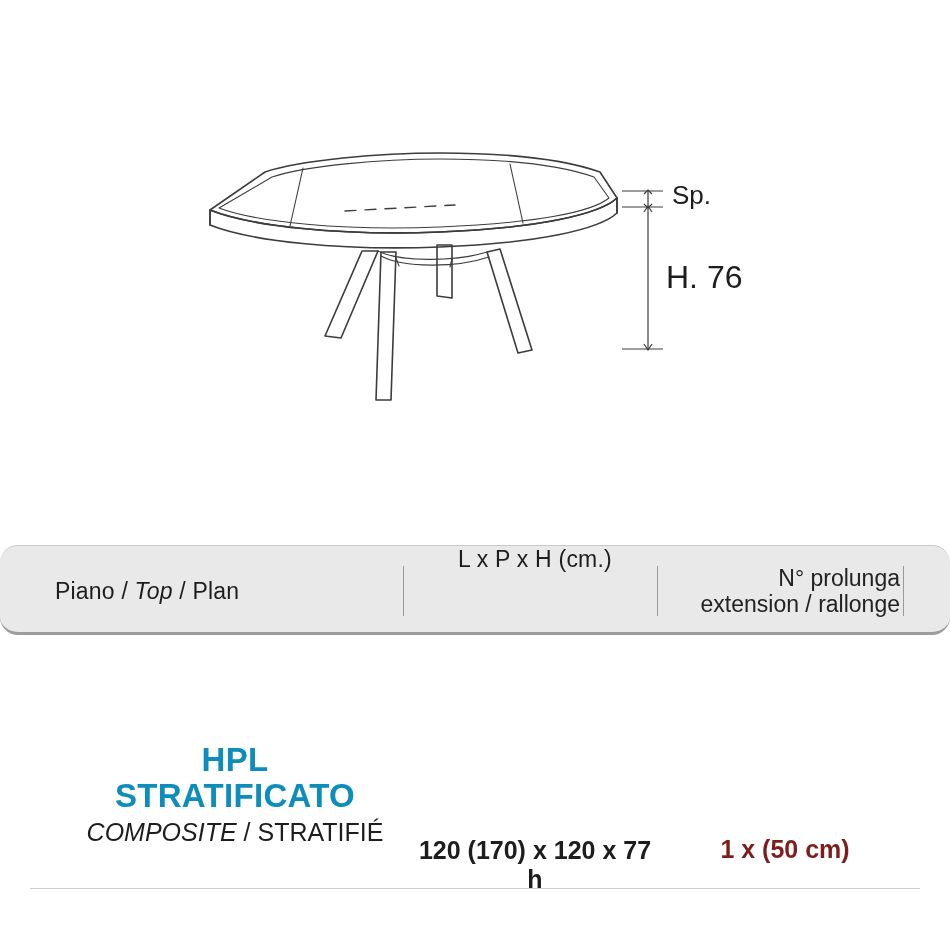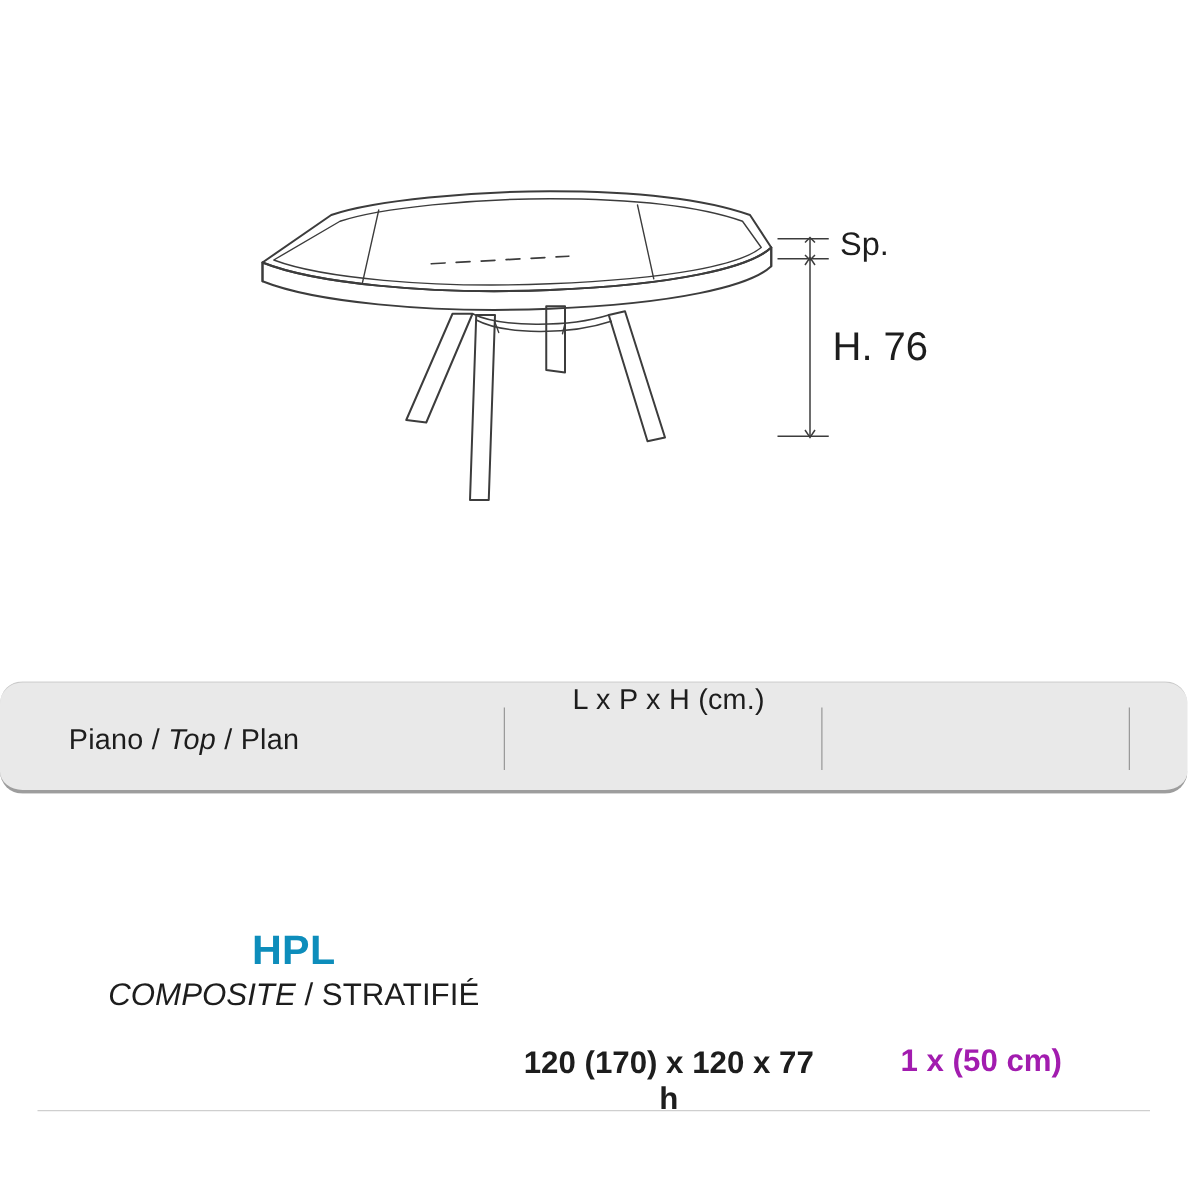--- a/index.html
+++ b/index.html
@@ -164,21 +164,21 @@
     color: #1d1d1d;
     font-weight: bold;
   }
   .prod-ext {
     position: absolute;
     left: 670px;
     top: 105px;
     width: 230px;
     text-align: center;
     font-size: 25px;
-    color: #a21caf;
+    color: #7f1d1d;
     font-weight: bold;
   }
   .row-divider {
     position: absolute;
     left: 30px;
     top: 888px;
     width: 890px;
     height: 1px;
     background: #cfcfcf;
   }
@@ -282,28 +282,33 @@
   </div>
 
   <div class="vrule" id="vrule-1"></div>
 
   <div class="cell col-dims">
     <span class="hdr-text">L x P x H (cm.)</span>
   </div>
 
   <div class="vrule" id="vrule-2"></div>
 
+  <div class="cell col-ext">
+    <div class="ext-line1">N° prolunga</div>
+    <div class="ext-line2"><span class="it">extension</span><span class="sep"> / </span><span>rallonge</span></div>
+  </div>
 
   <div class="vrule" id="vrule-3"></div>
 </div>
 
 <div class="product-row">
 
   <div class="prod-name">
     <div class="l1">HPL</div>
+    <div class="l2">STRATIFICATO</div>
     <div class="l3"><span class="it">COMPOSITE</span><span> / </span><span>STRATIFIÉ</span></div>
   </div>
 
   <div class="prod-dims">120 (170) x 120 x 77 h</div>
 
   <div class="prod-ext">1 x (50 cm)</div>
 </div>
 
 <div class="row-divider"></div>
 

